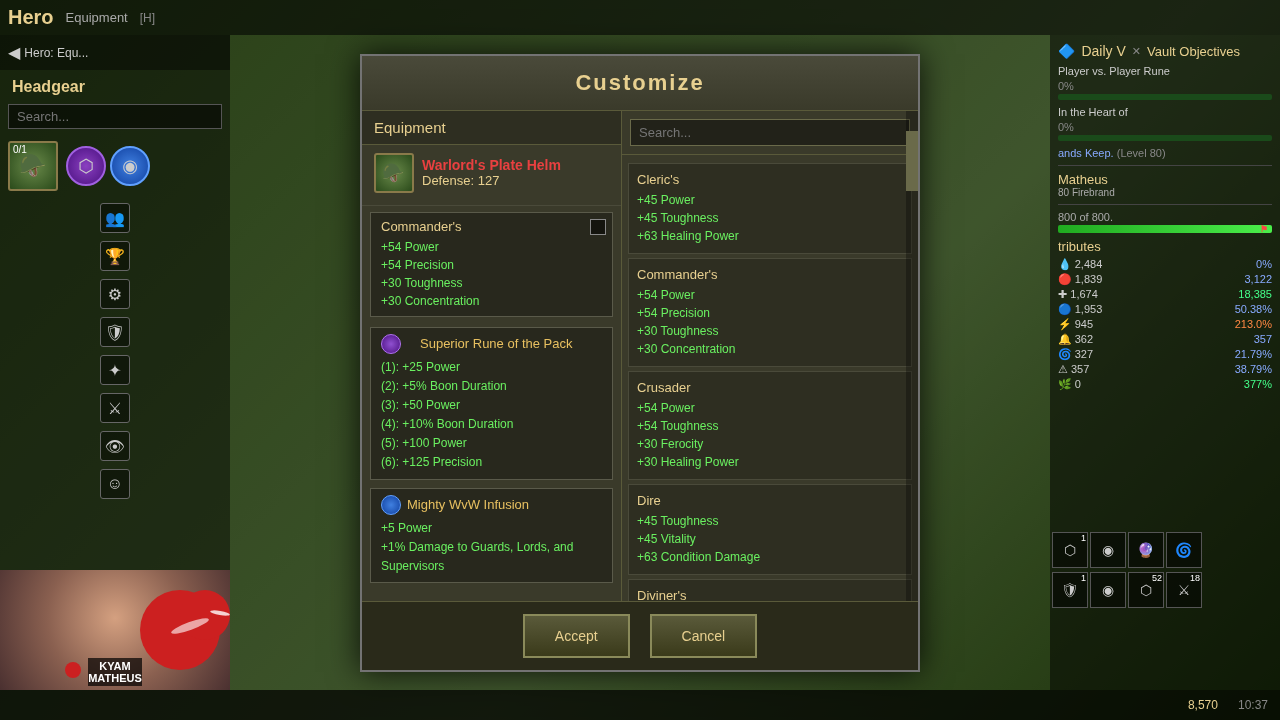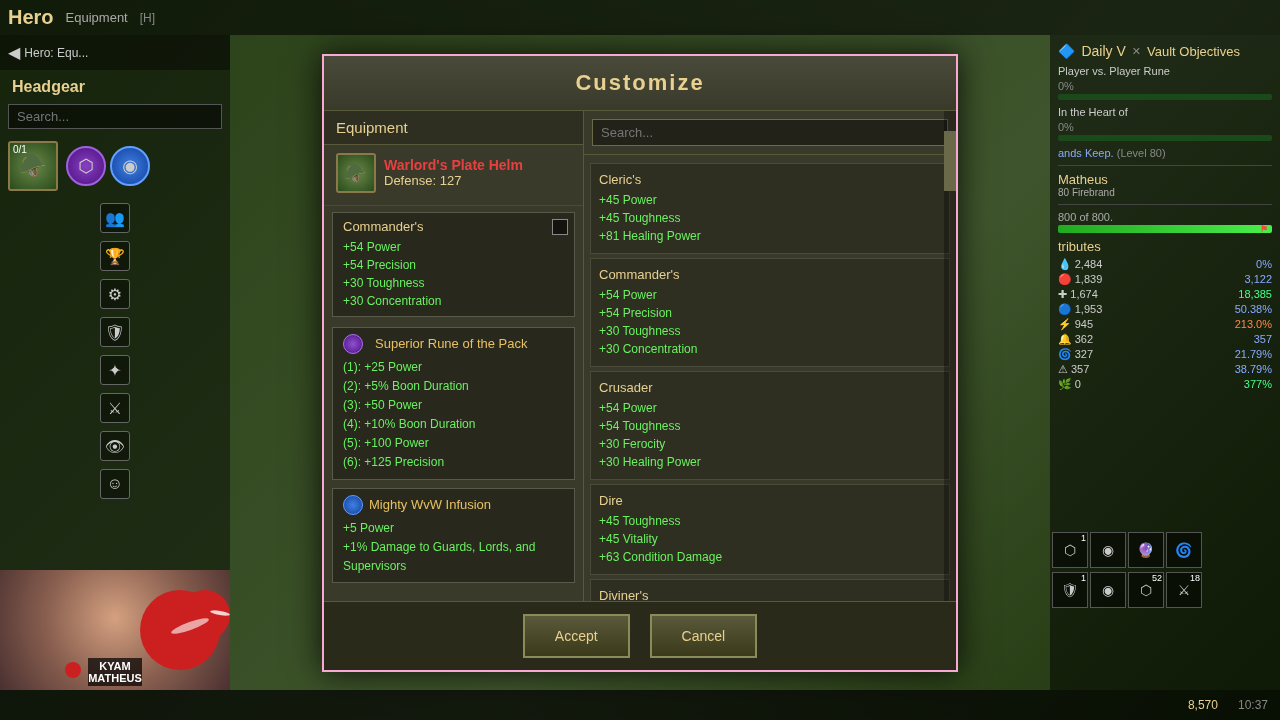--- a/index.html
+++ b/index.html
@@ -205,23 +205,23 @@
       bottom: 30px;
       background: rgba(0,0,0,0.3);
       z-index: 80;
       display: flex;
       align-items: center;
       justify-content: center;
     }
 
     
     .customize-modal {
-      width: 636px;
+      width: 560px;
       background: #3a3a2a;
-      border: 2px solid #f9a8d4;
+      border: 2px solid #737373;
       box-shadow: 0 0 30px rgba(0,0,0,0.8);
       position: relative;
     }
     .modal-title {
       text-align: center;
       padding: 14px;
       font-size: 22px;
       color: #e8d090;
       font-weight: bold;
       background: linear-gradient(to bottom, #4a4a3a, #3a3a2a);
@@ -298,21 +298,21 @@
 
     .rune-box {
       background: rgba(0,0,0,0.3);
       border: 1px solid #5a5a4a;
       margin: 4px 8px;
       padding: 6px 10px;
     }
     .rune-header {
       display: flex;
       align-items: center;
-      gap: 12px;
+      gap: 19px;
       margin-bottom: 4px;
     }
     .rune-icon-sm {
       width: 20px;
       height: 20px;
       background: radial-gradient(circle, #9050d0, #4a1080);
       border-radius: 50%;
       border: 1px solid #b070f0;
     }
     .rune-name { color: #e8c060; font-size: 13px; }
@@ -724,21 +724,21 @@
 
       <div class="modal-right">
         <div class="right-search">
           <input type="text" style="width: 100%; background: rgba(0, 0, 0, 0.4); border: 1px solid rgb(106, 106, 74); color: rgb(170, 170, 170); padding: 5px 8px; font-size: 13px;" placeholder="Search...">
         </div>
         <div class="stat-options" id="stat-options-container">
         <div class="stat-option-box">
               <div class="stat-option-title">Cleric's</div>
               <div class="stat-option-stat">+45 Power</div>
               <div class="stat-option-stat">+45 Toughness</div>
-              <div class="stat-option-stat">+81 Healing Power</div>
+              <div class="stat-option-stat">+63 Healing Power</div>
             </div>
             <div class="stat-option-box">
               <div class="stat-option-title">Commander's</div>
               <div class="stat-option-stat">+54 Power</div>
               <div class="stat-option-stat">+54 Precision</div>
               <div class="stat-option-stat">+30 Toughness</div>
               <div class="stat-option-stat">+30 Concentration</div>
             </div>
             <div class="stat-option-box">
               <div class="stat-option-title">Crusader</div>

